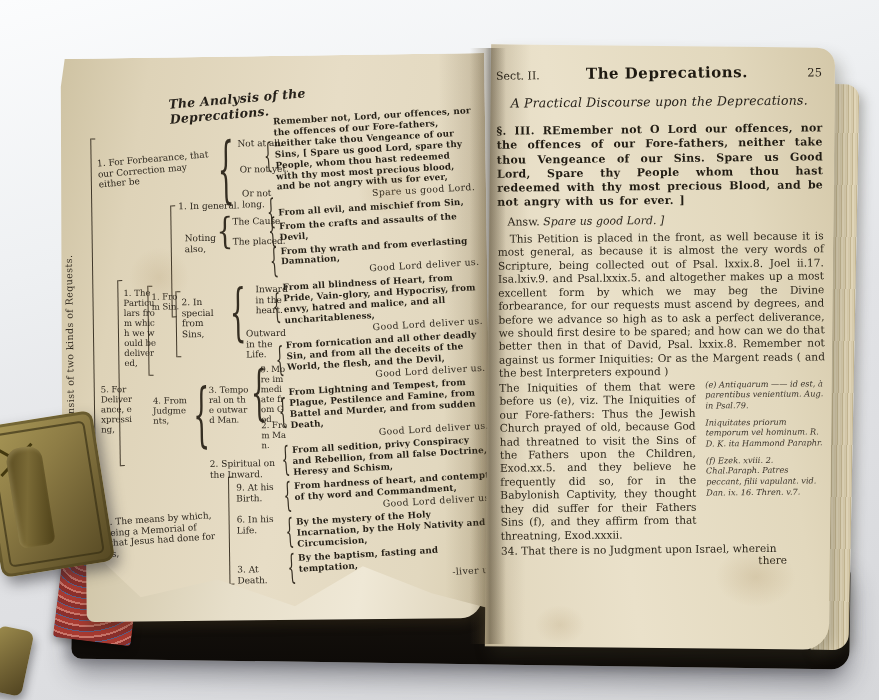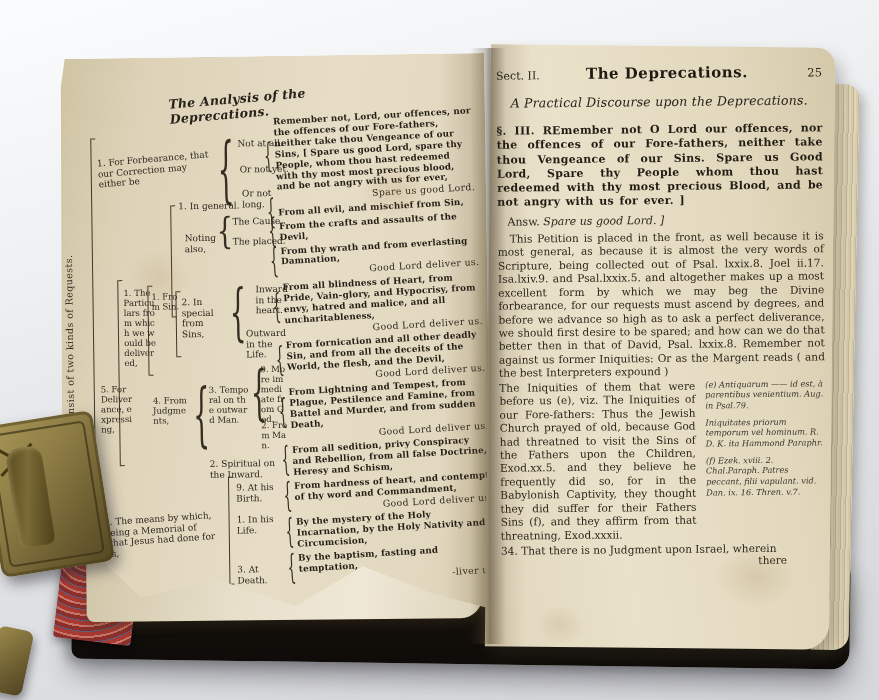--- a/index.html
+++ b/index.html
@@ -131,21 +131,21 @@
     <div class="lbl narrow" style="left:92px;top:338px;width:38px">4. From Judgments,</div>
     <span class="brace" style="left:132px;top:322px;transform:scaleY(2.7)">{</span>
     <div class="lbl narrow" style="left:148px;top:328px;width:40px">3. Temporal on the outward Man.</div>
     <span class="brace" style="left:190px;top:306px;transform:scaleY(2.3)">{</span>
     <div class="lbl narrow" style="left:200px;top:308px;width:26px">9. More immediate from God.</div>
     <div class="lbl narrow" style="left:200px;top:364px;width:30px">2. From Man.</div>
     <div class="lbl" style="left:148px;top:402px;width:72px">2. Spiritual on the Inward.</div>
 
     <div class="lbl" style="left:42px;top:456px;width:112px;transform:rotate(-3deg)">2. The means by which, being a Memorial of what Jesus had done for us,</div>
     <div class="lbl" style="left:174px;top:426px;width:46px">9. At his Birth.</div>
-    <div class="lbl" style="left:174px;top:458px;width:46px">1. In his Life.</div>
+    <div class="lbl" style="left:174px;top:458px;width:46px">6. In his Life.</div>
     <div class="lbl" style="left:174px;top:508px;width:46px">3. At Death.</div>
 
     <div class="prayers">
       <div class="prayer">
         <span>Remember not, Lord, our offences, nor the offences of our Fore-fathers, neither take thou Vengeance of our Sins, [ Spare us good Lord, spare thy People, whom thou hast redeemed with thy most most precious blood, and be not angry with us for ever,</span>
         <span class="resp">Spare us good Lord.</span>
       </div>
       <div class="prayer">
         <span>From all evil, and mischief from Sin,</span>
         

